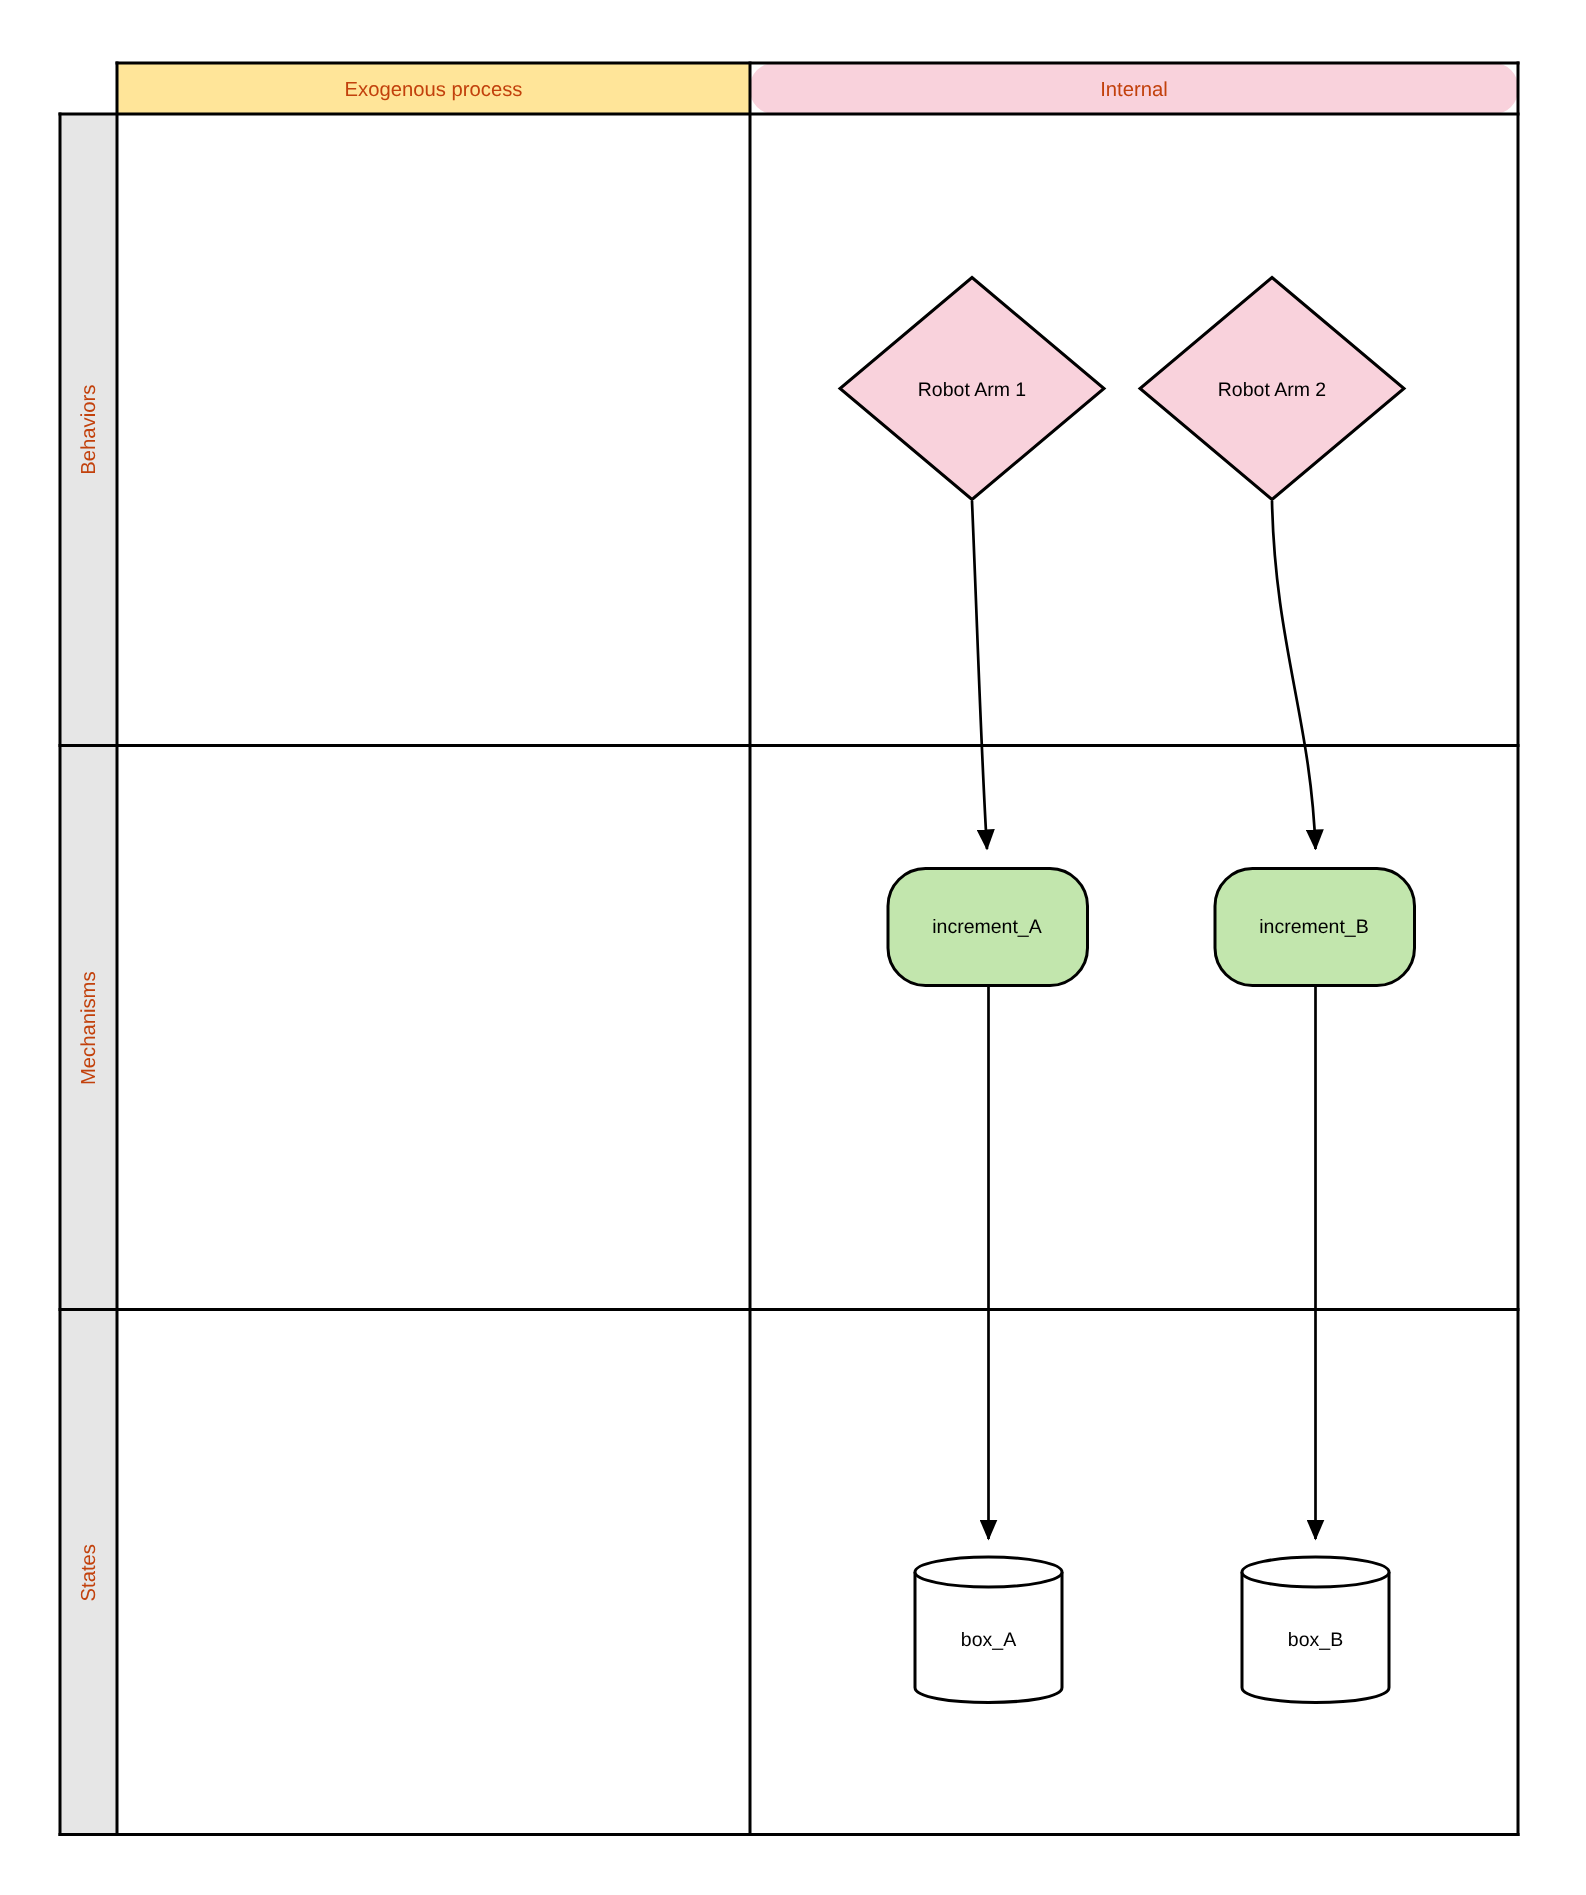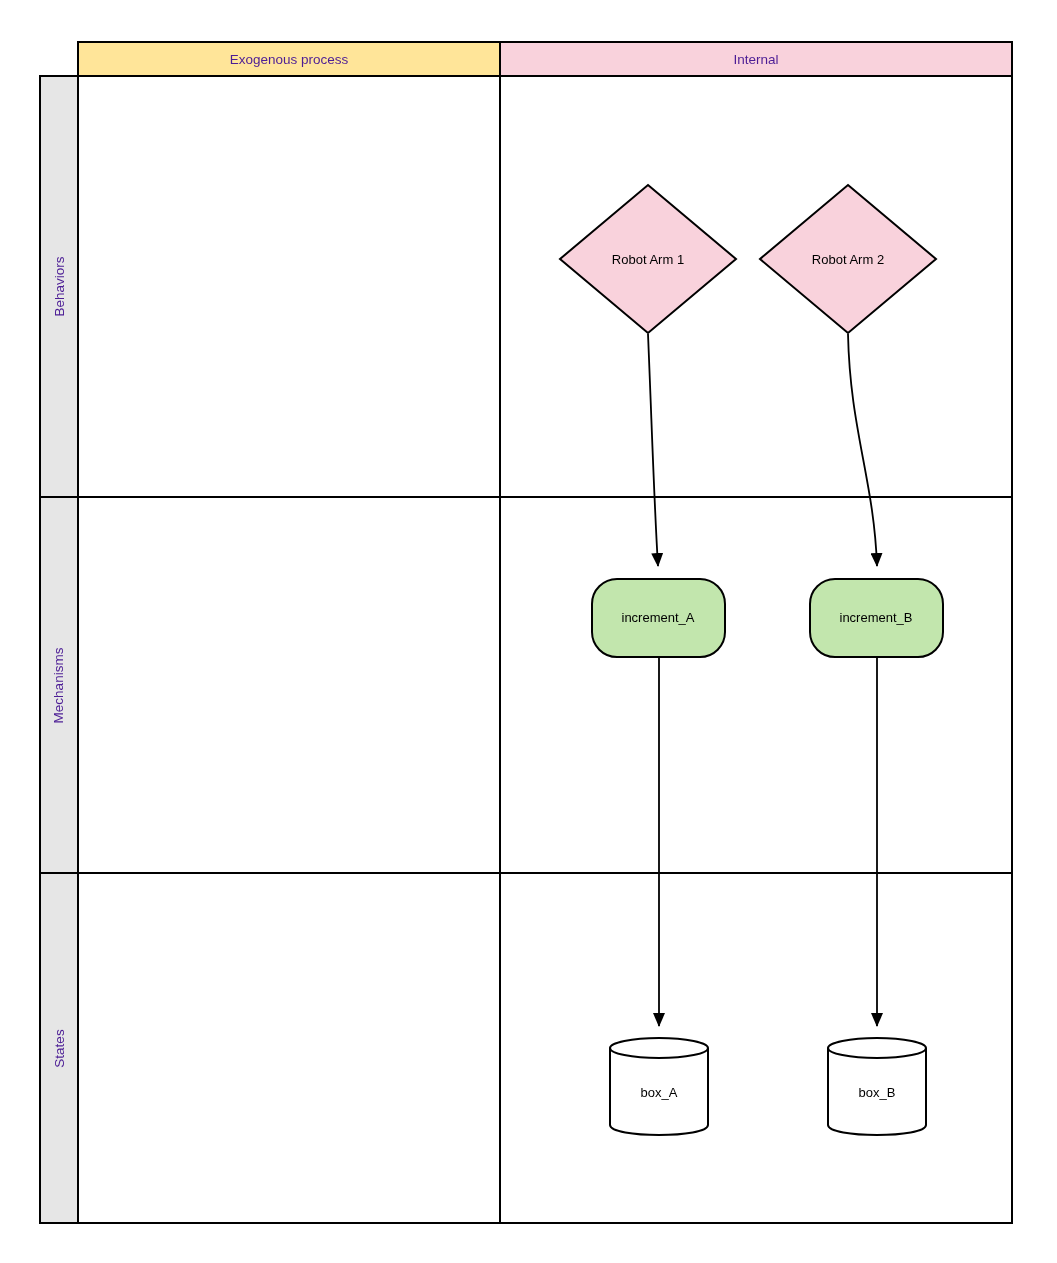--- a/index.html
+++ b/index.html
@@ -1,24 +1,24 @@
 <!DOCTYPE html>
 <html><head>
 <meta charset="utf-8">
 <style>
   html,body { margin:0; padding:0; background:#ffffff; }
   .canvas {
     position:relative; width:1057px; height:1263px; background:#ffffff;
-    font-family:"Liberation Sans","DejaVu Sans",sans-serif; color:#4c1d95;
+    font-family:"Liberation Sans","DejaVu Sans",sans-serif; color:#c2410c;
     overflow:hidden;
   }
   .cell { position:absolute; display:flex; align-items:center; justify-content:center;
           font-size:13.5px; }
   .hdr-exo  { left:78px;  top:42px; width:422px; height:34px; background:#ffe599; }
-  .hdr-int  { left:500px; top:42px; width:512px; height:34px; background:#f9d2dc; }
+  .hdr-int  { left:500px; top:42px; width:512px; height:34px; background:#f9d2dc;border-radius:16px; }
   .rh       { left:40px; width:38px; background:#e6e6e6; }
   .rh-behaviors  { top:76px;  height:421px; }
   .rh-mechanisms { top:497px; height:376px; }
   .rh-states     { top:873px; height:350px; }
   .vlabel { transform:rotate(-90deg); white-space:nowrap; font-size:13.5px; }
   .line { position:absolute; background:#000000; }
   .hline { height:2px; }
   .vline { width:2px; }
   .h-top    { left:77px; top:41px;  width:936px; }
   .h-hdrbot { left:39px; top:75px;  width:974px; }

